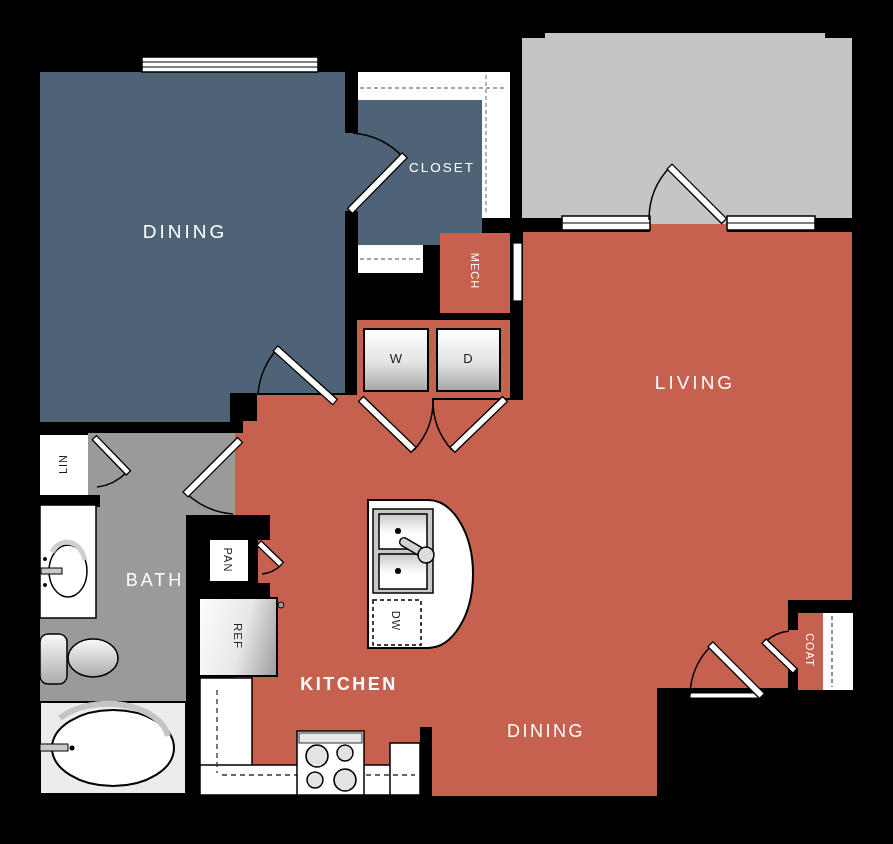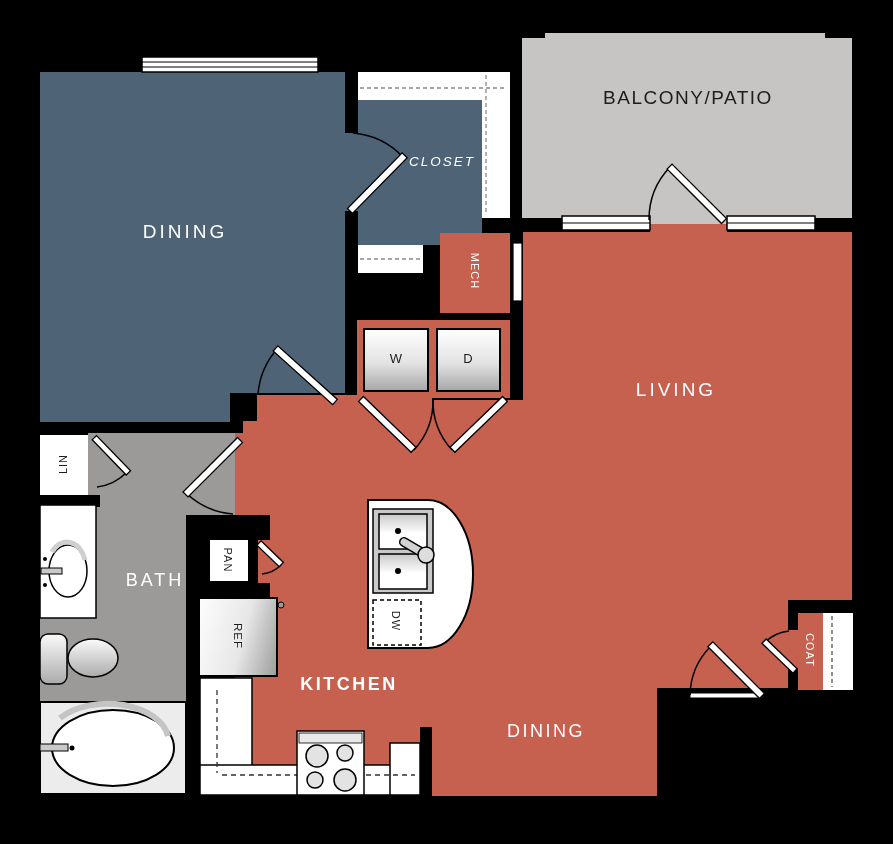--- a/index.html
+++ b/index.html
@@ -198,23 +198,22 @@
       <rect x="724" y="217.5" width="77" height="7" transform="rotate(-135,724,221)"></rect>
       <rect x="259" y="540" width="31" height="6" transform="rotate(44,259,543)"></rect>
       <rect x="795" y="668" width="43" height="6" transform="rotate(-136,795,671)"></rect>
       <rect x="762" y="692.5" width="73" height="7" transform="rotate(-135,762,696)"></rect>
     </g>
 
     <circle cx="281" cy="605" r="3" fill="#9a9a9a" stroke="#000" stroke-width="1"></circle>
   </svg>
 
   <div class="lbl" style="left:185px;top:232px;">DINING</div>
-  <div class="lbl" style="left:442px;top:161px;font-size:13.5px;letter-spacing:2px;font-style:italic;">CLOSET</div>
-  <div class="lbl dark" style="left:688px;top:98px;letter-spacing:1.5px;">BALCONY/PATIO</div>
-  <div class="lbl" style="left:676px;top:383px;margin-top:7px;">LIVING</div>
+  <div class="lbl" style="left:442px;top:167px;font-size:13.5px;letter-spacing:2px;">CLOSET</div>
+  <div class="lbl" style="left:695px;top:383px;">LIVING</div>
   <div class="lbl" style="left:155px;top:580px;font-size:18px;">BATH</div>
   <div class="lbl" style="left:349px;top:684px;font-size:18px;letter-spacing:2.5px;font-weight:bold;">KITCHEN</div>
   <div class="lbl" style="left:546px;top:731px;font-size:18px;letter-spacing:2.5px;">DINING</div>
 
   <div class="lbl small rot90" style="left:475px;top:271px;">MECH</div>
   <div class="lbl small rot90" style="left:810px;top:650px;">COAT</div>
   <div class="lbl small rotm90 dark" style="left:63px;top:464px;">LIN</div>
   <div class="lbl small rot90 dark" style="left:228px;top:560px;">PAN</div>
   <div class="lbl small rot90 dark" style="left:238px;top:636px;font-size:11.5px;">REF</div>
   <div class="lbl small rot90 dark" style="left:396px;top:621px;">DW</div>

